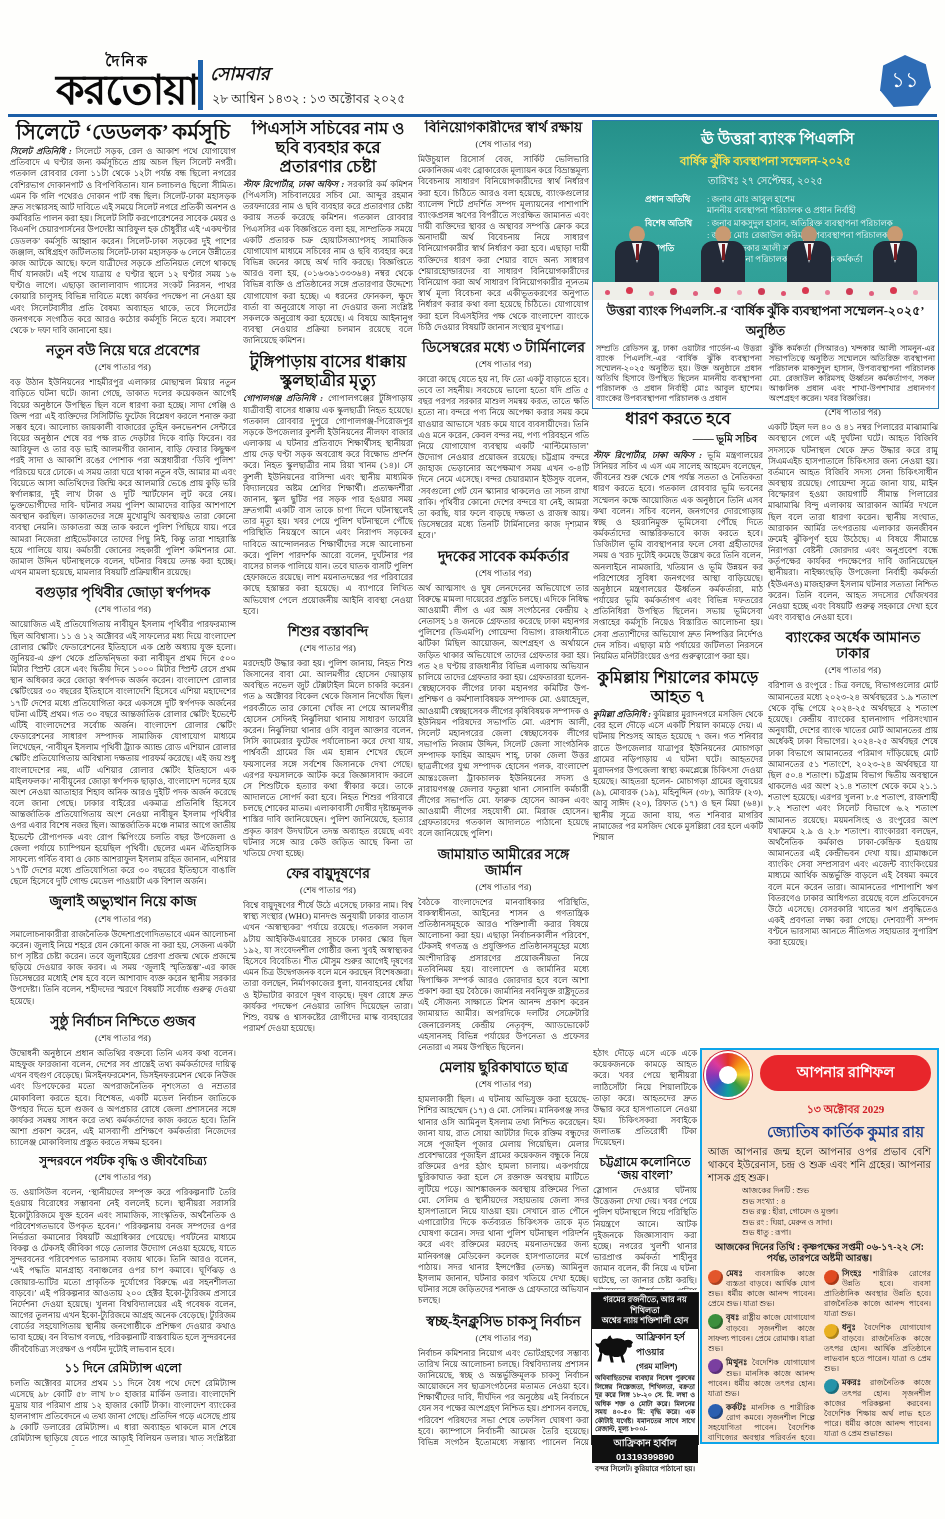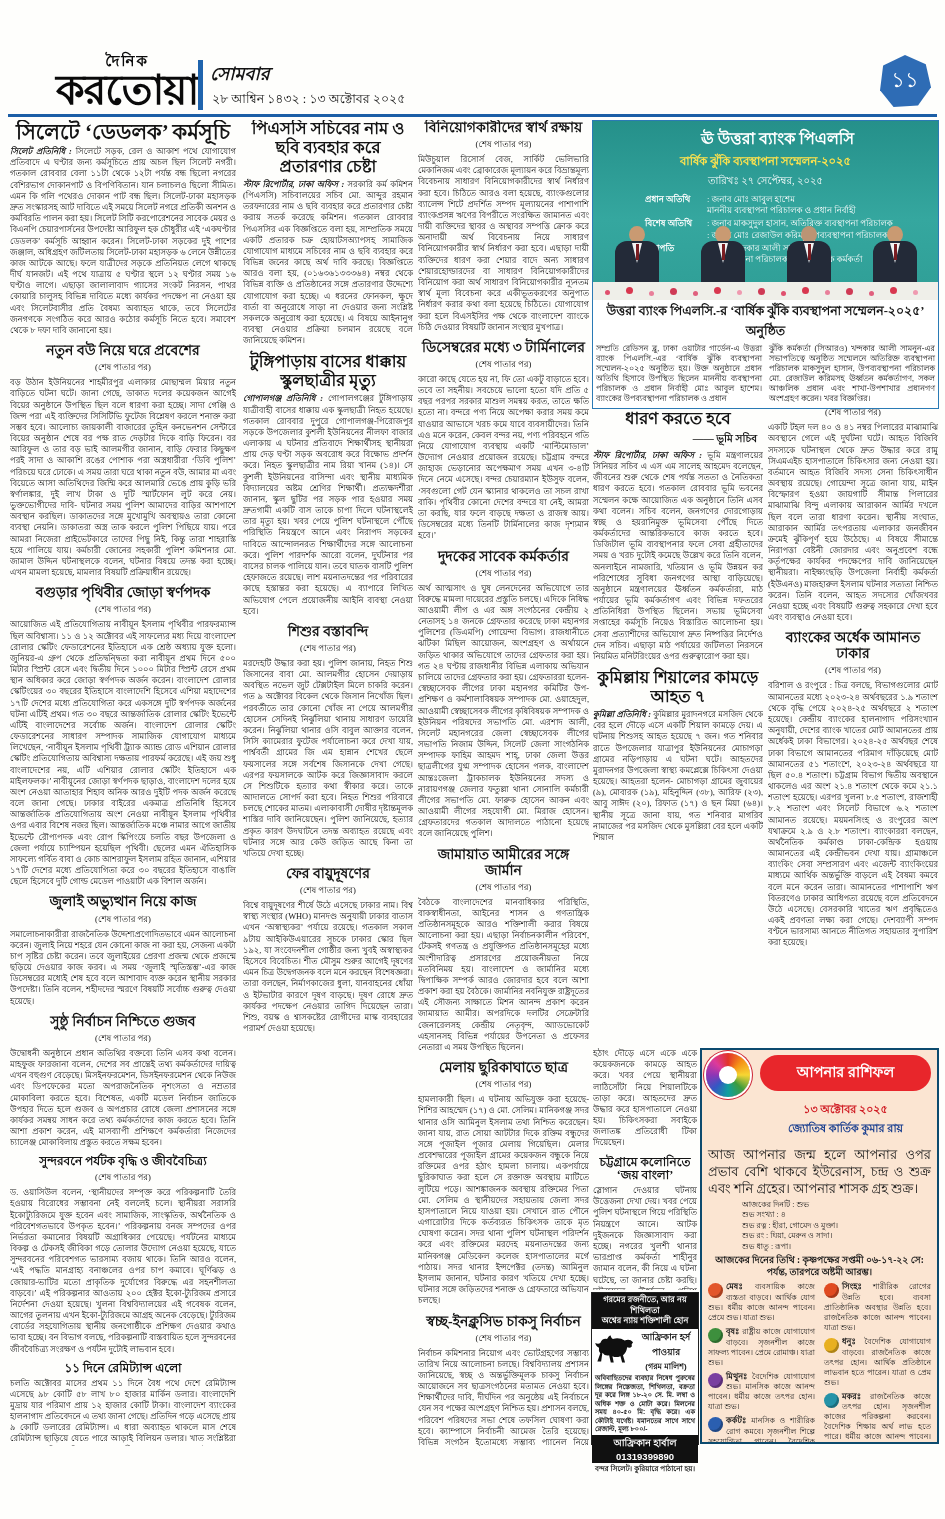--- a/index.html
+++ b/index.html
@@ -62,46 +62,46 @@
      box-shadow:22px -2px 0 1px #d8374f,44px 1px 0 0 #e87f9a,66px -1px 0 1px #cf3a55,88px 1px 0 0 #e0607e,
      110px -2px 0 1px #d8374f,132px 0 0 0 #ef9ab0,154px -1px 0 1px #cf3a55,176px 1px 0 0 #e0506e,
      198px -2px 0 1px #d8374f,220px 0 0 0 #e87f9a,242px -1px 0 1px #cf3a55,264px 1px 0 0 #e0607e,
      286px -2px 0 1px #d8374f,308px 0 0 0 #ef9ab0;}
   .caption{font-weight:bold;font-size:12.5px;text-align:center;padding:2px 2px 1px;}
   .snippet{display:flex;gap:7px;padding:1px 3px 4px;}
   .sn{width:50%;font-size:8px;line-height:1.26;text-align:justify;}
 
   
   #horoscope{position:absolute;left:700px;top:1048px;width:239px;height:396px;background:#fbe5d2;
-             border:2px solid #0c4a6e;box-sizing:border-box;padding:5px 6px;overflow:hidden;}
+             border:2px solid #0ea5e9;box-sizing:border-box;padding:5px 6px;overflow:hidden;}
   .h-head{position:relative;min-height:44px;}
   .wheel{position:absolute;left:-2px;top:-2px;width:44px;height:44px;border-radius:50%;
          background:conic-gradient(#e23329,#f59116,#f7d633,#3d9b3d,#0f9f9f,#3457c4,#8e35b5,#dd3a9b,#e23329);
          box-shadow:0 0 0 2px #fff,0 0 0 3px #c23;}
   .wheel::after{content:"";position:absolute;inset:13px;background:#fff;border-radius:50%;}
   .pill{margin-left:52px;background:#e8262b;color:#fff;font-weight:bold;font-size:14.5px;
         text-align:center;border-radius:18px;padding:6px 2px;}
   .h-date{margin-left:52px;text-align:center;color:#d01c24;font-weight:bold;font-size:11px;margin-top:2px;}
-  .h-astro{margin-left:52px;text-align:center;color:#1b3f8f;font-weight:bold;font-size:11px;}
-  .h-intro{font-size:13px;text-align:justify;margin-top:8px;line-height:1.3;}
+  .h-astro{margin-left:52px;text-align:center;color:#1b3f8f;font-weight:bold;font-size:15px;}
+  .h-intro{font-size:10px;text-align:justify;margin-top:0;line-height:1.3;}
   .h-labels{font-size:7.8px;margin:2px 0 2px 34px;line-height:1.35;}
   .h-tithi{font-weight:bold;font-size:9.3px;text-align:center;margin:3px 0 4px;line-height:1.25;}
   .signs{column-count:2;column-gap:9px;}
   .sign{font-size:7.7px;line-height:1.3;text-align:justify;margin-bottom:4px;break-inside:avoid;}
   .sign b{font-size:8.2px;}
   .ic{float:left;width:15px;height:15px;border-radius:50%;margin:1px 3px 0 0;box-shadow:inset -2px -2px 0 rgba(0,0,0,.25);}
 
   
   #horse-ad{position:absolute;left:591px;top:1292px;width:108px;height:153px;border:1px solid #222;
             box-sizing:border-box;background:#fff;font-family:"Liberation Sans",sans-serif;}
   .ha-title{background:#111;color:#fff;font-weight:bold;font-size:8.2px;text-align:center;
             padding:2px 1px;line-height:1.3;}
   .ha-row{display:flex;align-items:center;padding:1px 2px;}
   .ha-horse{width:42px;flex:none;}
-  .ha-right{flex:1;text-align:center;}
+  .ha-right{flex:1;text-align:left;}
   .ha-name{font-weight:bold;font-size:9px;}
   .ha-grm{font-weight:bold;font-size:8px;}
   .ha-body{font-size:6.6px;font-weight:bold;text-align:justify;padding:0 3px;line-height:1.3;}
   .ha-phone{background:#111;color:#fff;font-weight:bold;font-size:9.5px;text-align:center;padding:1px 0;margin-top:1px;}
   .ha-foot{font-size:7.2px;font-weight:bold;text-align:center;}
 </style>
 </head>
 <body>
 
 <div id="page">
@@ -303,21 +303,21 @@
       <div class="sn">সম্প্রতি রেডিসন ব্লু, ঢাকা ওয়াটার গার্ডেন-এ উত্তরা ব্যাংক পিএলসি.-এর ‘বার্ষিক ঝুঁকি ব্যবস্থাপনা সম্মেলন-২০২৫ অনুষ্ঠিত হয়। উক্ত অনুষ্ঠানে প্রধান অতিথি হিসাবে উপস্থিত ছিলেন মাননীয় ব্যবস্থাপনা পরিচালক ও প্রধান নির্বাহী মোঃ আবুল হাশেম। ব্যাংকের উপব্যবস্থাপনা পরিচালক ও প্রধান</div>
       <div class="sn">ঝুঁকি কর্মকর্তা (সিআরও) খন্দকার আলী সামনুন-এর সভাপতিত্বে অনুষ্ঠিত সম্মেলনে অতিরিক্ত ব্যবস্থাপনা পরিচালক মাকসুদুল হাসান, উপব্যবস্থাপনা পরিচালক মো. রেজাউল করিমসহ ঊর্ধ্বতন কর্মকর্তাগণ, সকল আঞ্চলিক প্রধান এবং শাখা-উপশাখার প্রধানগণ অংশগ্রহণ করেন। খবর বিজ্ঞপ্তির।</div>
     </div>
   </div>
 
   <div id="horoscope">
     <div class="h-head">
       <div class="wheel"></div>
       <div class="pill">আপনার রাশিফল</div>
     </div>
-    <div class="h-date">১৩ অক্টোবর ২০২৫</div>
+    <div class="h-date">১৩ অক্টোবর 2029</div>
     <div class="h-astro">জ্যোতিষ কার্তিক কুমার রায়</div>
     <div class="h-intro">আজ আপনার জন্ম হলে আপনার ওপর প্রভাব বেশি থাকবে ইউরেনাস, চন্দ্র ও শুক্র এবং শনি গ্রহের। আপনার শাসক গ্রহ শুক্র।</div>
     <div class="h-labels" id="h-labels">
         <div>আজকের দিনটি : শুভ</div>
         <div>শুভ সংখ্যা : ৪</div>
         <div>শুভ রত্ন : হীরা, গোমেদ ও মুক্তা।</div>
         <div>শুভ রং : ঘিয়া, মেরুন ও সাদা।</div>
         <div>শুভ ধাতু : রূপা।</div>
       </div>
     <div class="h-tithi">আজকের দিনের তিথি : কৃষ্ণপক্ষের সপ্তমী ০৬-১৭-২২ সে: পর্যন্ত, তারপরে অষ্টমী আরম্ভ।</div>

